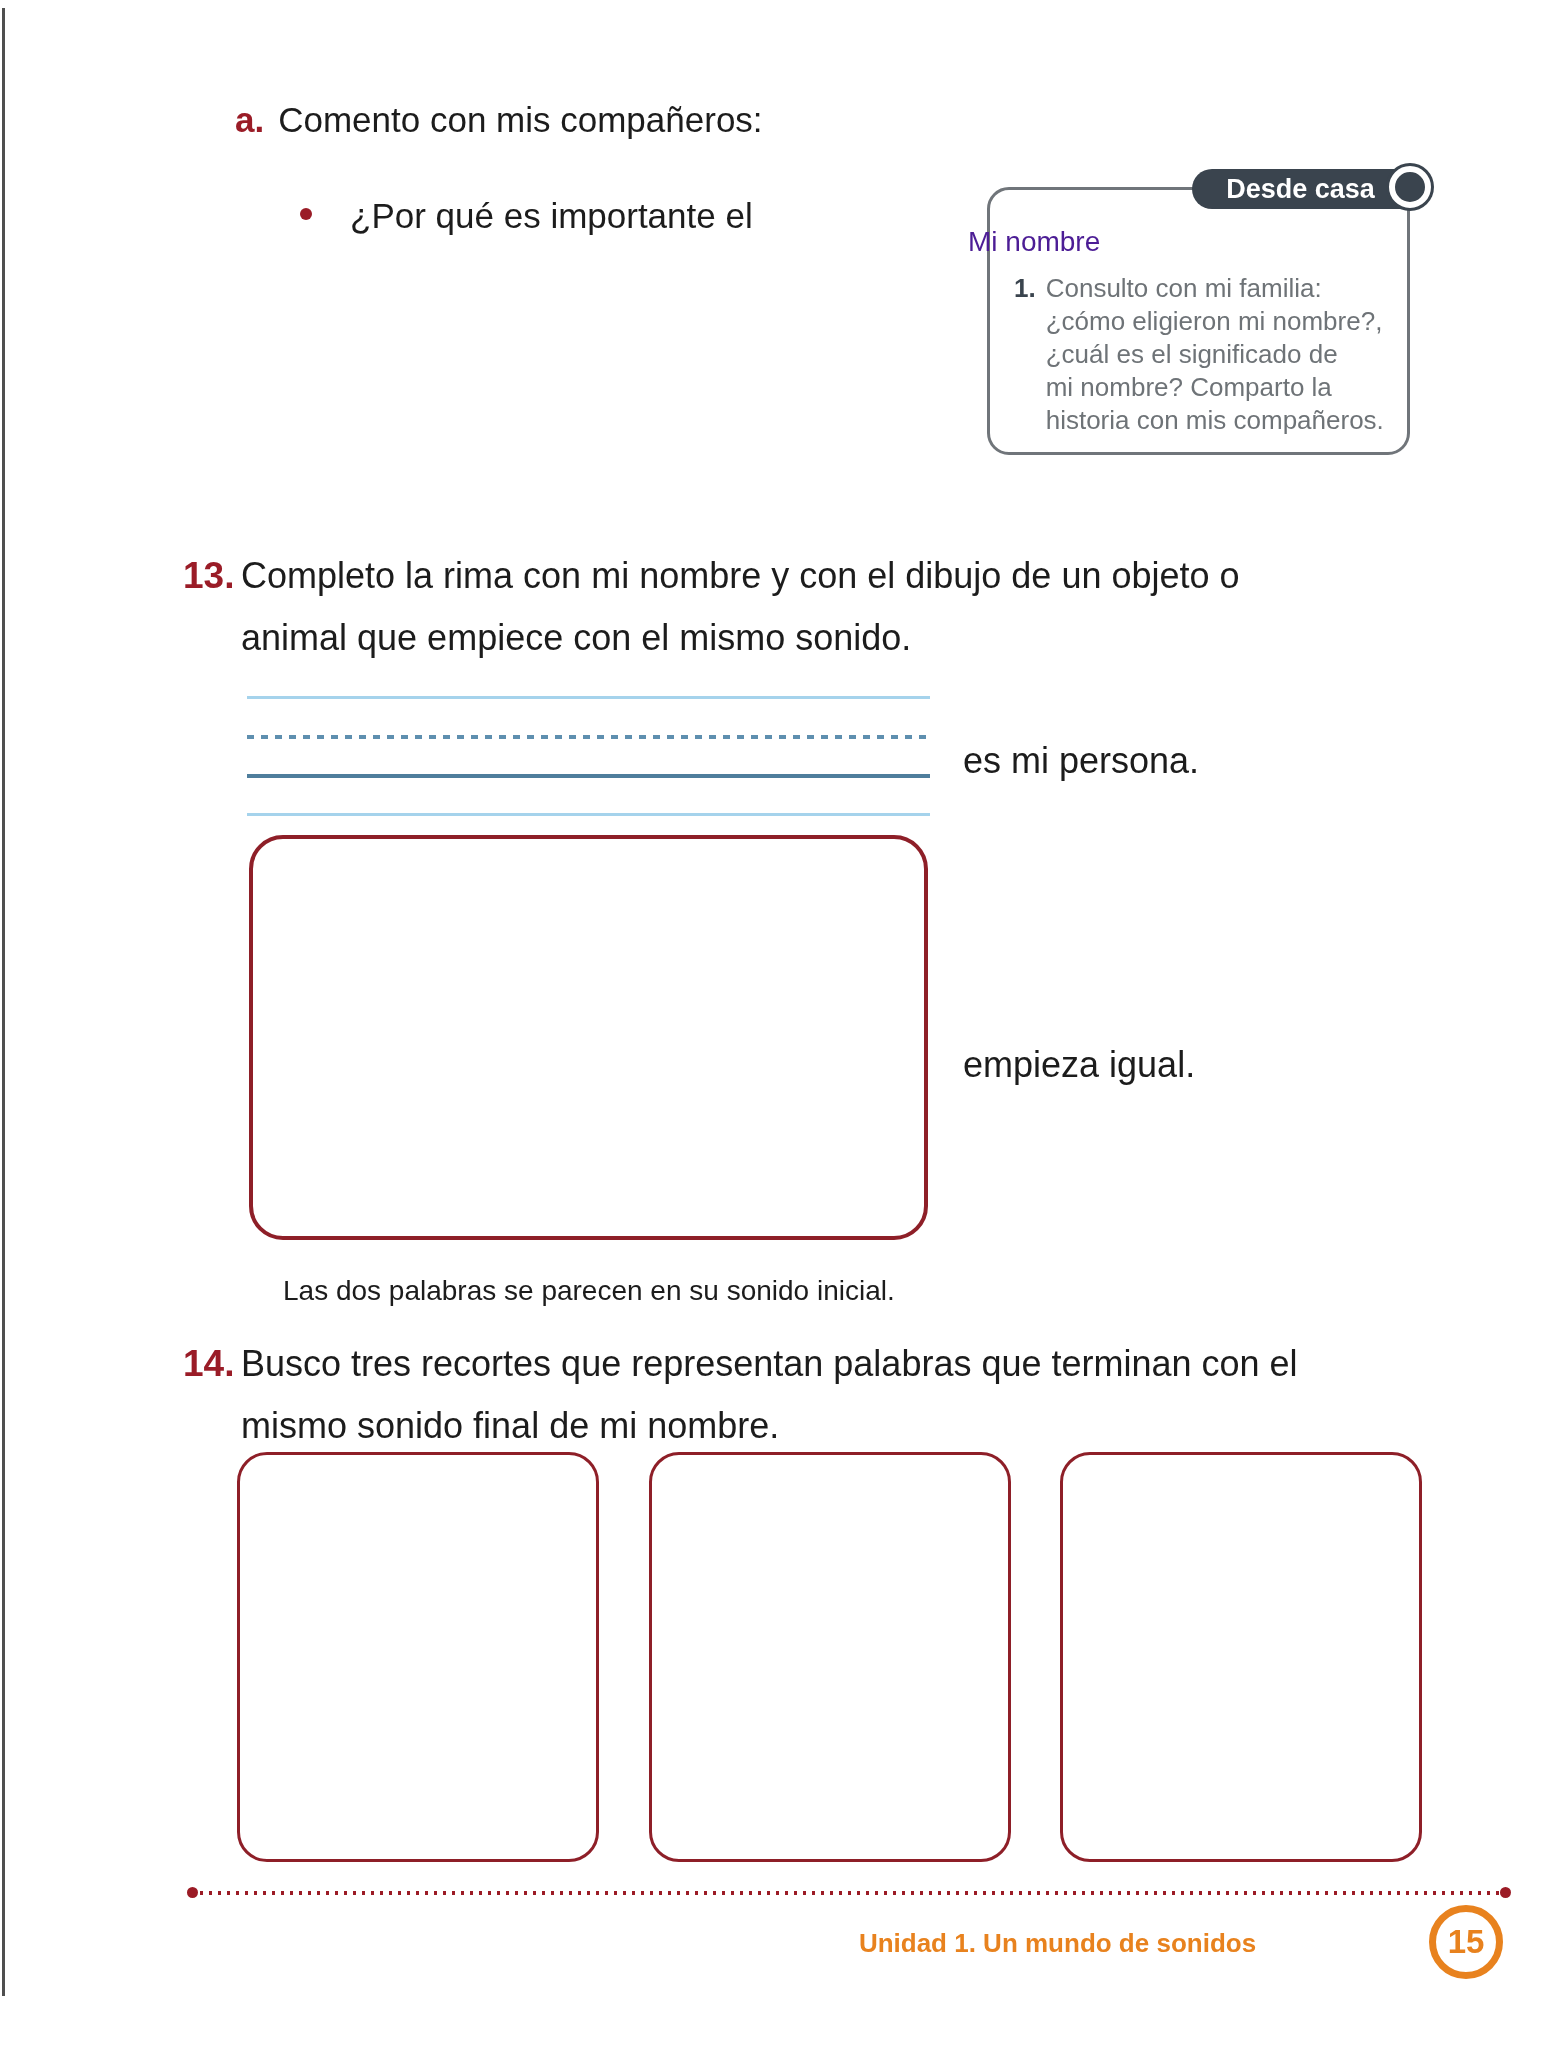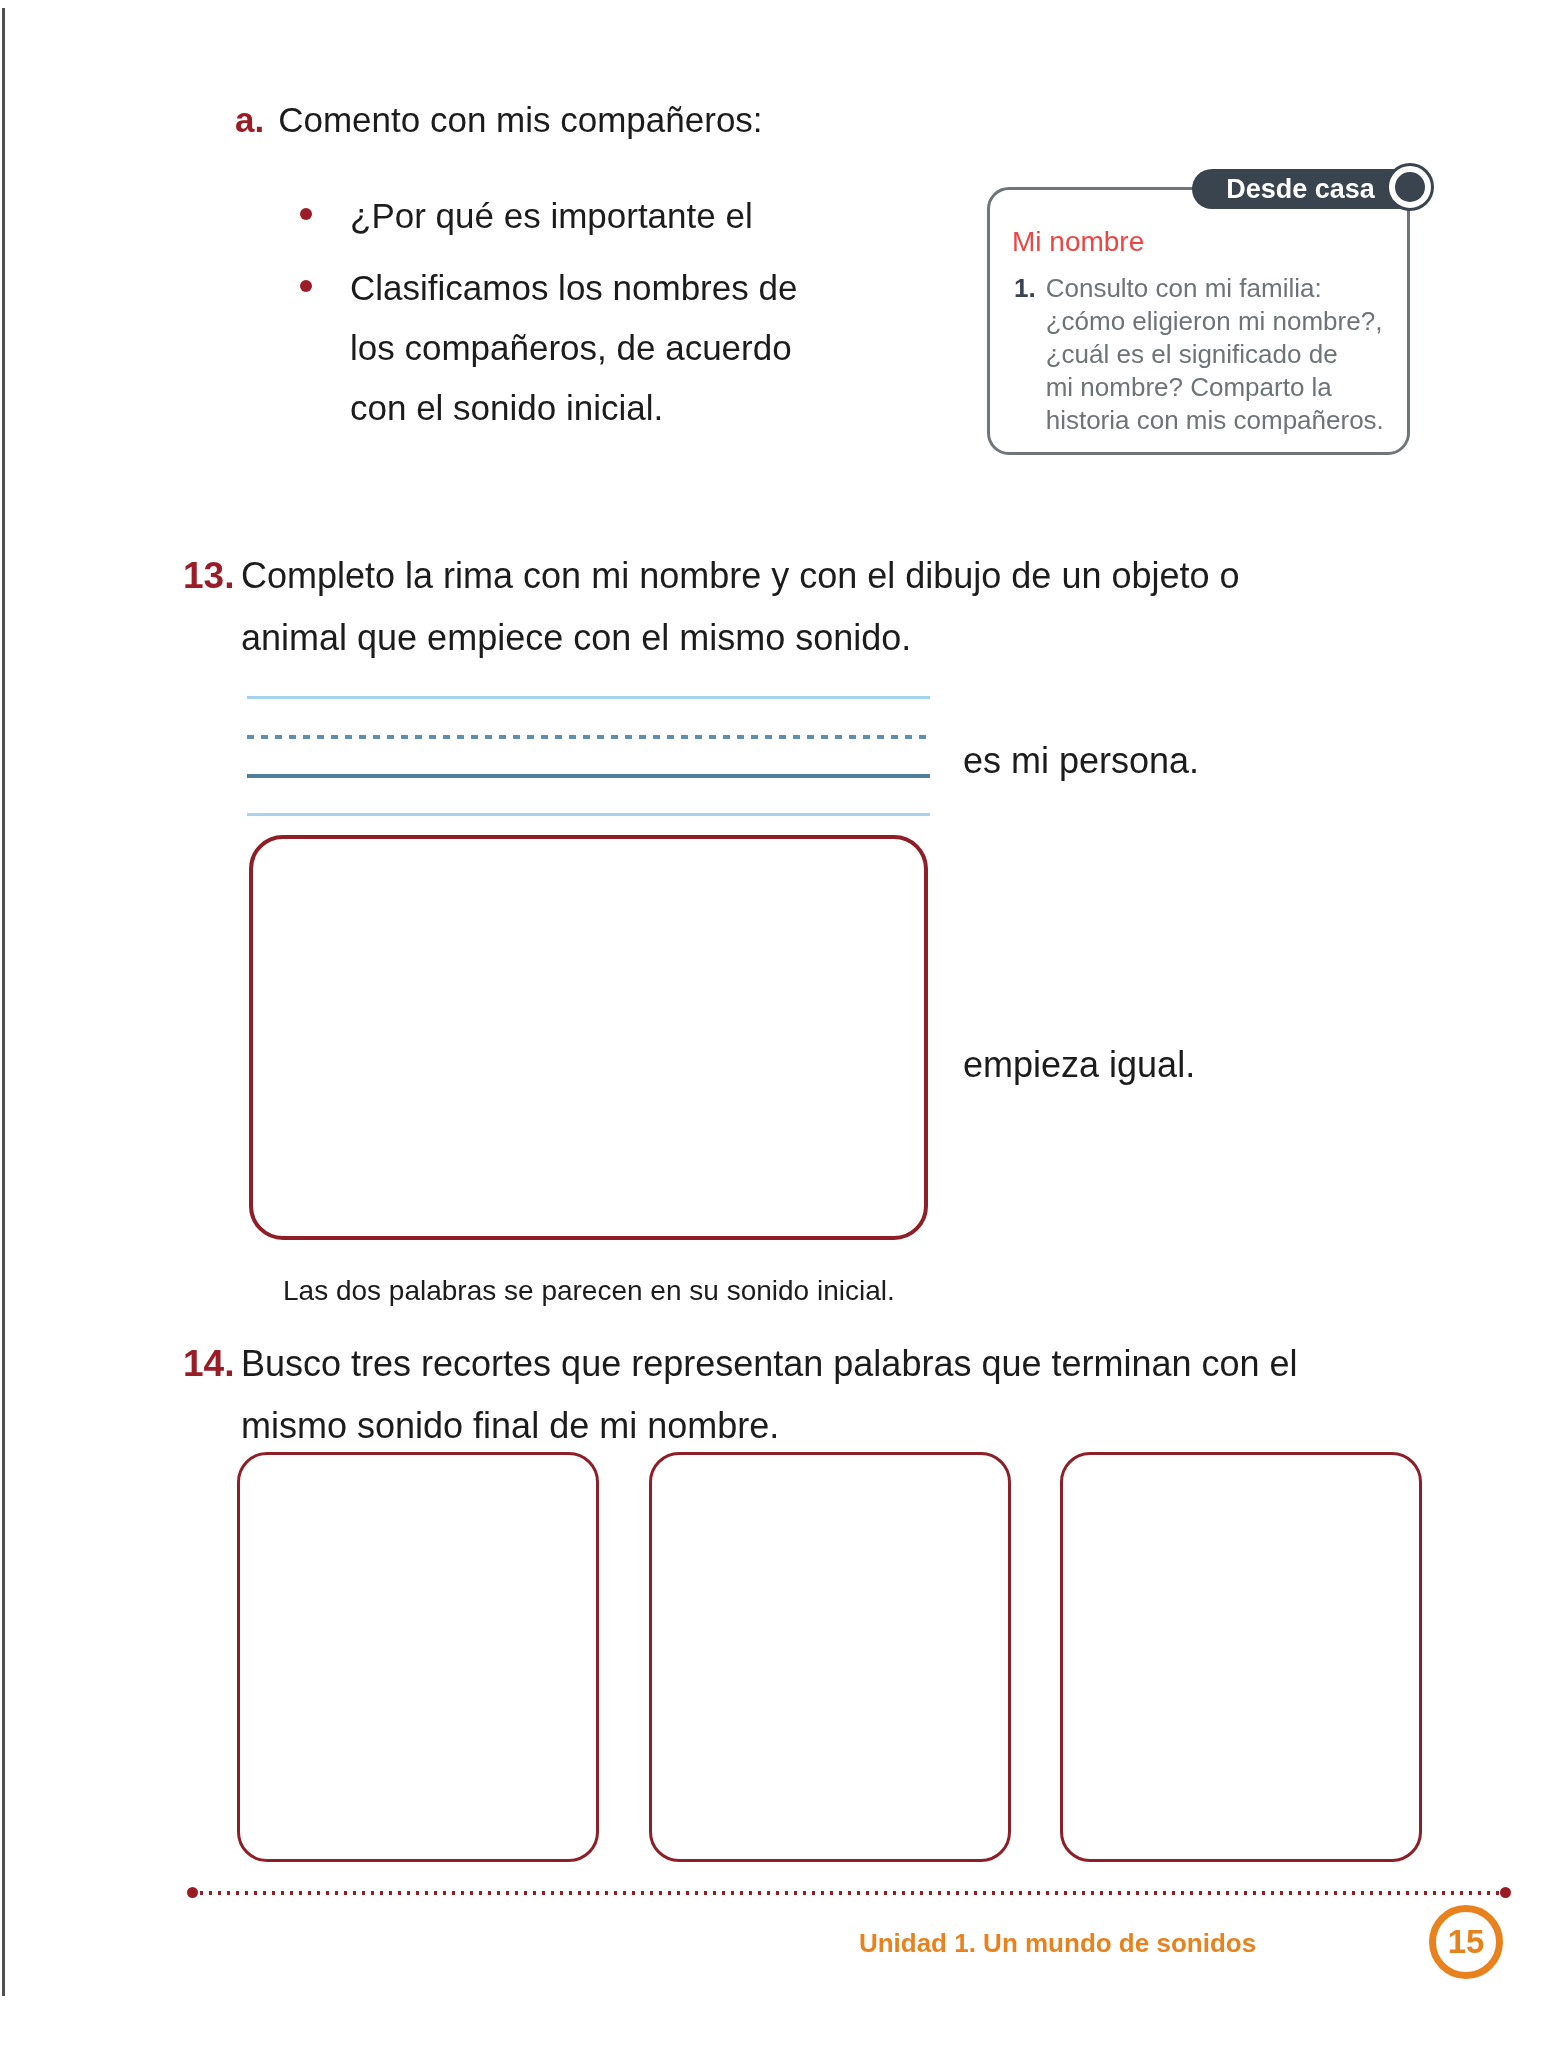--- a/index.html
+++ b/index.html
@@ -20,21 +20,21 @@
 
   
   .dc-panel { position:absolute; left:987px; top:187px; width:423px; height:268px;
     border:3px solid #70757a; border-radius:22px; box-sizing:border-box; background:#fff; }
   .dc-badge { position:absolute; left:1192px; top:169px; width:240px; height:40px;
     background:#3a444e; border-radius:22px; color:#ffffff; font-weight:bold; font-size:27px;
     display:flex; align-items:center; justify-content:center; padding-right:23px; box-sizing:border-box; z-index:3; }
   .dc-circle { position:absolute; left:1389px; top:166px; width:30px; height:30px;
     background:#3a444e; border:6px solid #ffffff; border-radius:50%;
     box-shadow:0 0 0 3px #3a444e; z-index:4; }
-  .dc-subtitle { position:absolute; left:1012px; top:226px; font-size:28px; color:#ef4444;text-align:right; }
+  .dc-subtitle { position:absolute; left:968px; top:226px; font-size:28px; color:#4c1d95;text-align:right; }
   .dc-item { position:absolute; left:1014px; top:272px; display:flex; gap:10px; }
   .dc-item-marker { color:#3a444e; font-weight:bold; font-size:26px; line-height:33px; }
   .dc-item-lines { display:flex; flex-direction:column; color:#6e7377; font-size:26px; }
   .dc-item-lines span { line-height:33px; }
 
   
   .num-item { position:absolute; display:flex; }
   .num-item .num { color:#9a1c27; font-weight:bold; font-size:37px; line-height:62px; width:58px; flex:0 0 auto; }
   .num-item .lines { display:flex; flex-direction:column; font-size:36px; }
   .num-item .lines span { line-height:62px; }
@@ -82,28 +82,20 @@
   <div class="sec-a">
     <span class="marker-red">a.</span>
     <span>Comento con mis compañeros:</span>
   </div>
 
   <div class="bullets">
     <div class="bullet">
       <span class="bullet-dot"></span>
       <span class="bullet-lines">
         <span>¿Por qué es importante el</span>
-      </span>
-    </div>
-    <div class="bullet">
-      <span class="bullet-dot"></span>
-      <span class="bullet-lines">
-        <span>Clasificamos los nombres de</span>
-        <span>los compañeros, de acuerdo</span>
-        <span>con el sonido inicial.</span>
       </span>
     </div>
   </div>
 
   <div class="dc-panel"></div>
   <div class="dc-badge">
     <span>Desde casa</span>
   </div>
   <div class="dc-circle"></div>
   <div class="dc-subtitle">Mi nombre</div>

